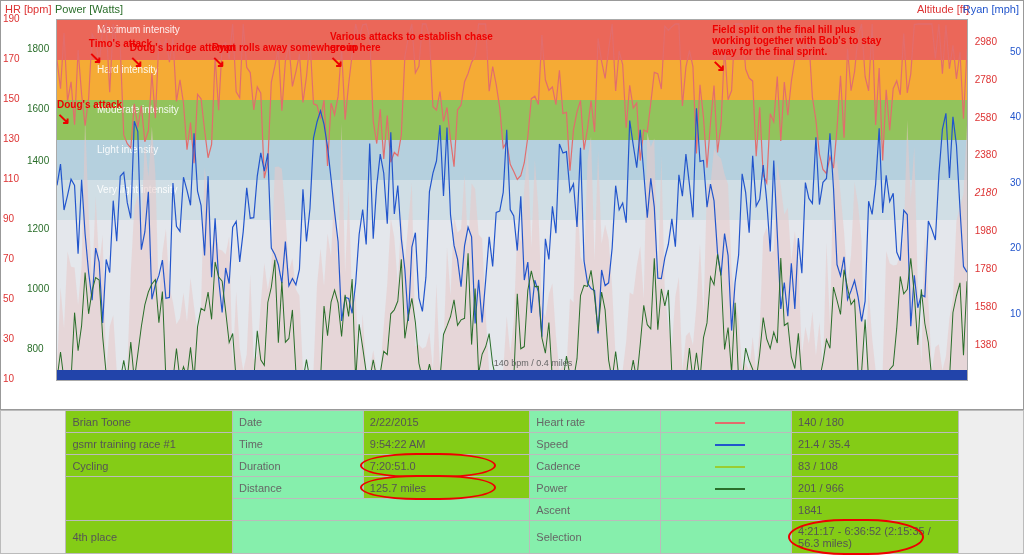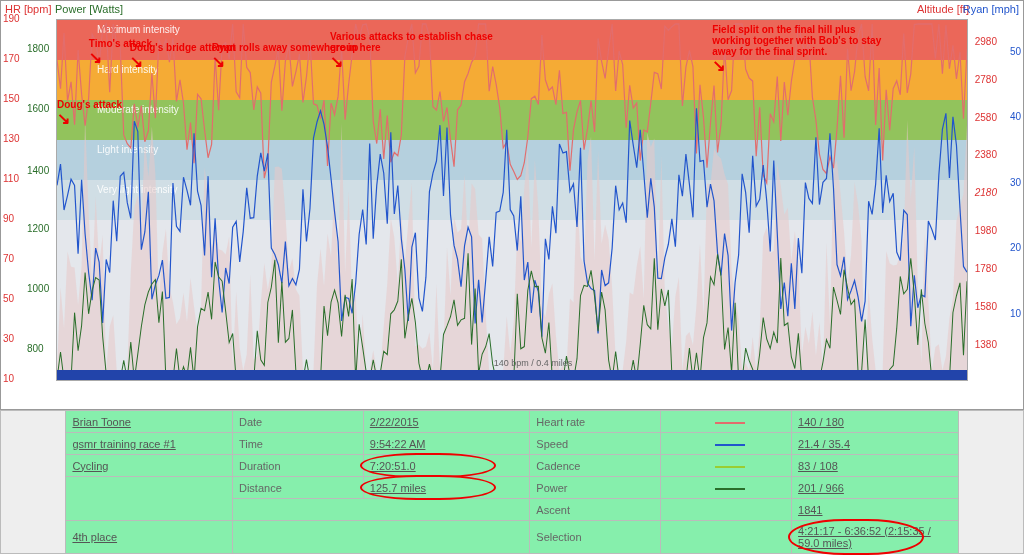--- a/index.html
+++ b/index.html
@@ -13,21 +13,21 @@
   .tick-left { position: absolute; left: 2px; font-size: 10px; color: #d33; }
   .tick-left2 { position: absolute; left: 26px; font-size: 10px; color: #2a6e2a; }
   .tick-right { position: absolute; right: 2px; font-size: 10px; color: #2255cc; }
   .tick-right2 { position: absolute; right: 26px; font-size: 10px; color: #d33; }
   .x-axis { position: absolute; bottom: 0; left: 55px; right: 55px; height: 28px; }
   .x-tick { position: absolute; font-size: 10px; color: #444; top: 6px; }
   .title-label { position: absolute; top: 2px; font-size: 11px; }
   .table { width: 1024px; border-collapse: collapse; table-layout: fixed; }
   .table td { border: 1px solid #bbb; padding: 4px 6px; height: 22px; font-size: 11px; color: #555; background: #f3f3f3; }
   .table td.label { background: #86efac; color: #666; width: 110px; }
-  .table td.val { background: #86efac; width: 140px; text-decoration: underline; }
+  .table td.val { background: #84cc16; width: 140px; }
   .table td.spacer { width: 55px; background: #eee; }
   .legend-line { display: inline-block; width: 30px; height: 2px; vertical-align: middle; margin-left: 8px; }
   .circled { position: relative; }
   .circled::after { content: ""; position: absolute; border: 2px solid #e00; border-radius: 50%/60%; left: -4px; top: -2px; right: 20%; bottom: -2px; pointer-events: none; }
   svg.data-lines { position: absolute; left: 0; top: 0; width: 100%; height: 100%; }
   .baseline-bar { position: absolute; left: 0; right: 0; bottom: 0; height: 10px; background: #2244aa; }
 </style>
 </head>
 <body>
 
@@ -44,21 +44,21 @@
       <span class="tick-left" style="top: 252px;">70</span>
       <span class="tick-left" style="top: 212px;">90</span>
       <span class="tick-left" style="top: 172px;">110</span>
       <span class="tick-left" style="top: 132px;">130</span>
       <span class="tick-left" style="top: 92px;">150</span>
       <span class="tick-left" style="top: 52px;">170</span>
       <span class="tick-left" style="top: 12px;">190</span>
       <span class="tick-left2" style="top: 342px;">800</span>
       <span class="tick-left2" style="top: 282px;">1000</span>
       <span class="tick-left2" style="top: 222px;">1200</span>
-      <span class="tick-left2" style="top: 164px;">1400</span>
+      <span class="tick-left2" style="top: 154px;">1400</span>
       <span class="tick-left2" style="top: 102px;">1600</span>
       <span class="tick-left2" style="top: 42px;">1800</span>
       <span class="tick-right" style="top: 306.545px;">10</span>
       <span class="tick-right" style="top: 241.091px;">20</span>
       <span class="tick-right" style="top: 175.636px;">30</span>
       <span class="tick-right" style="top: 110.182px;">40</span>
       <span class="tick-right" style="top: 44.7273px;">50</span>
       <span class="tick-right2" style="top: 337.895px;">1380</span>
       <span class="tick-right2" style="top: 300px;">1580</span>
       <span class="tick-right2" style="top: 262.105px;">1780</span>
@@ -144,16 +144,16 @@
     <td class="label" colspan="2"></td>
     <td class="label">Ascent</td>
     <td class="label"></td>
     <td class="val">1841</td>
   </tr>
   <tr>
     <td class="val" colspan="2">4th place</td>
     <td class="label" colspan="2"></td>
     <td class="label">Selection</td>
     <td class="label"></td>
-    <td class="val circled">4:21:17 - 6:36:52 (2:15:35 / 59.0 miles)</td>
+    <td class="val circled">4:21:17 - 6:36:52 (2:15:35 / 56.3 miles)</td>
   </tr>
 </tbody>
   </table>
 
 </body></html>

